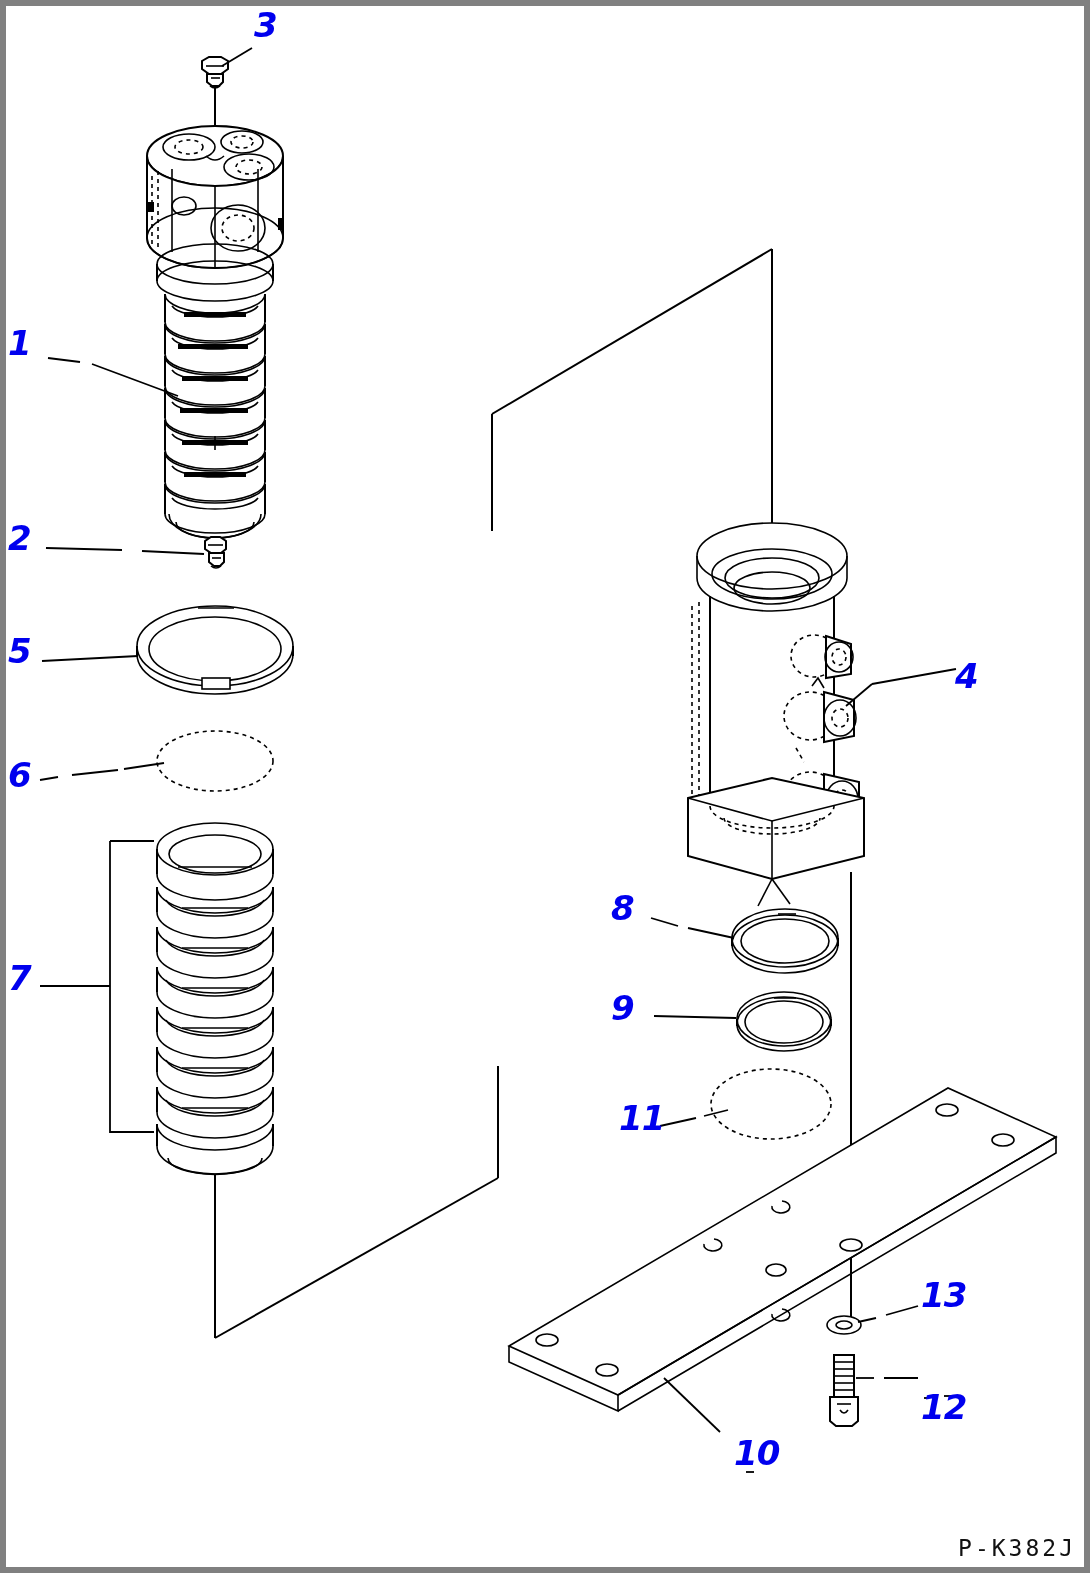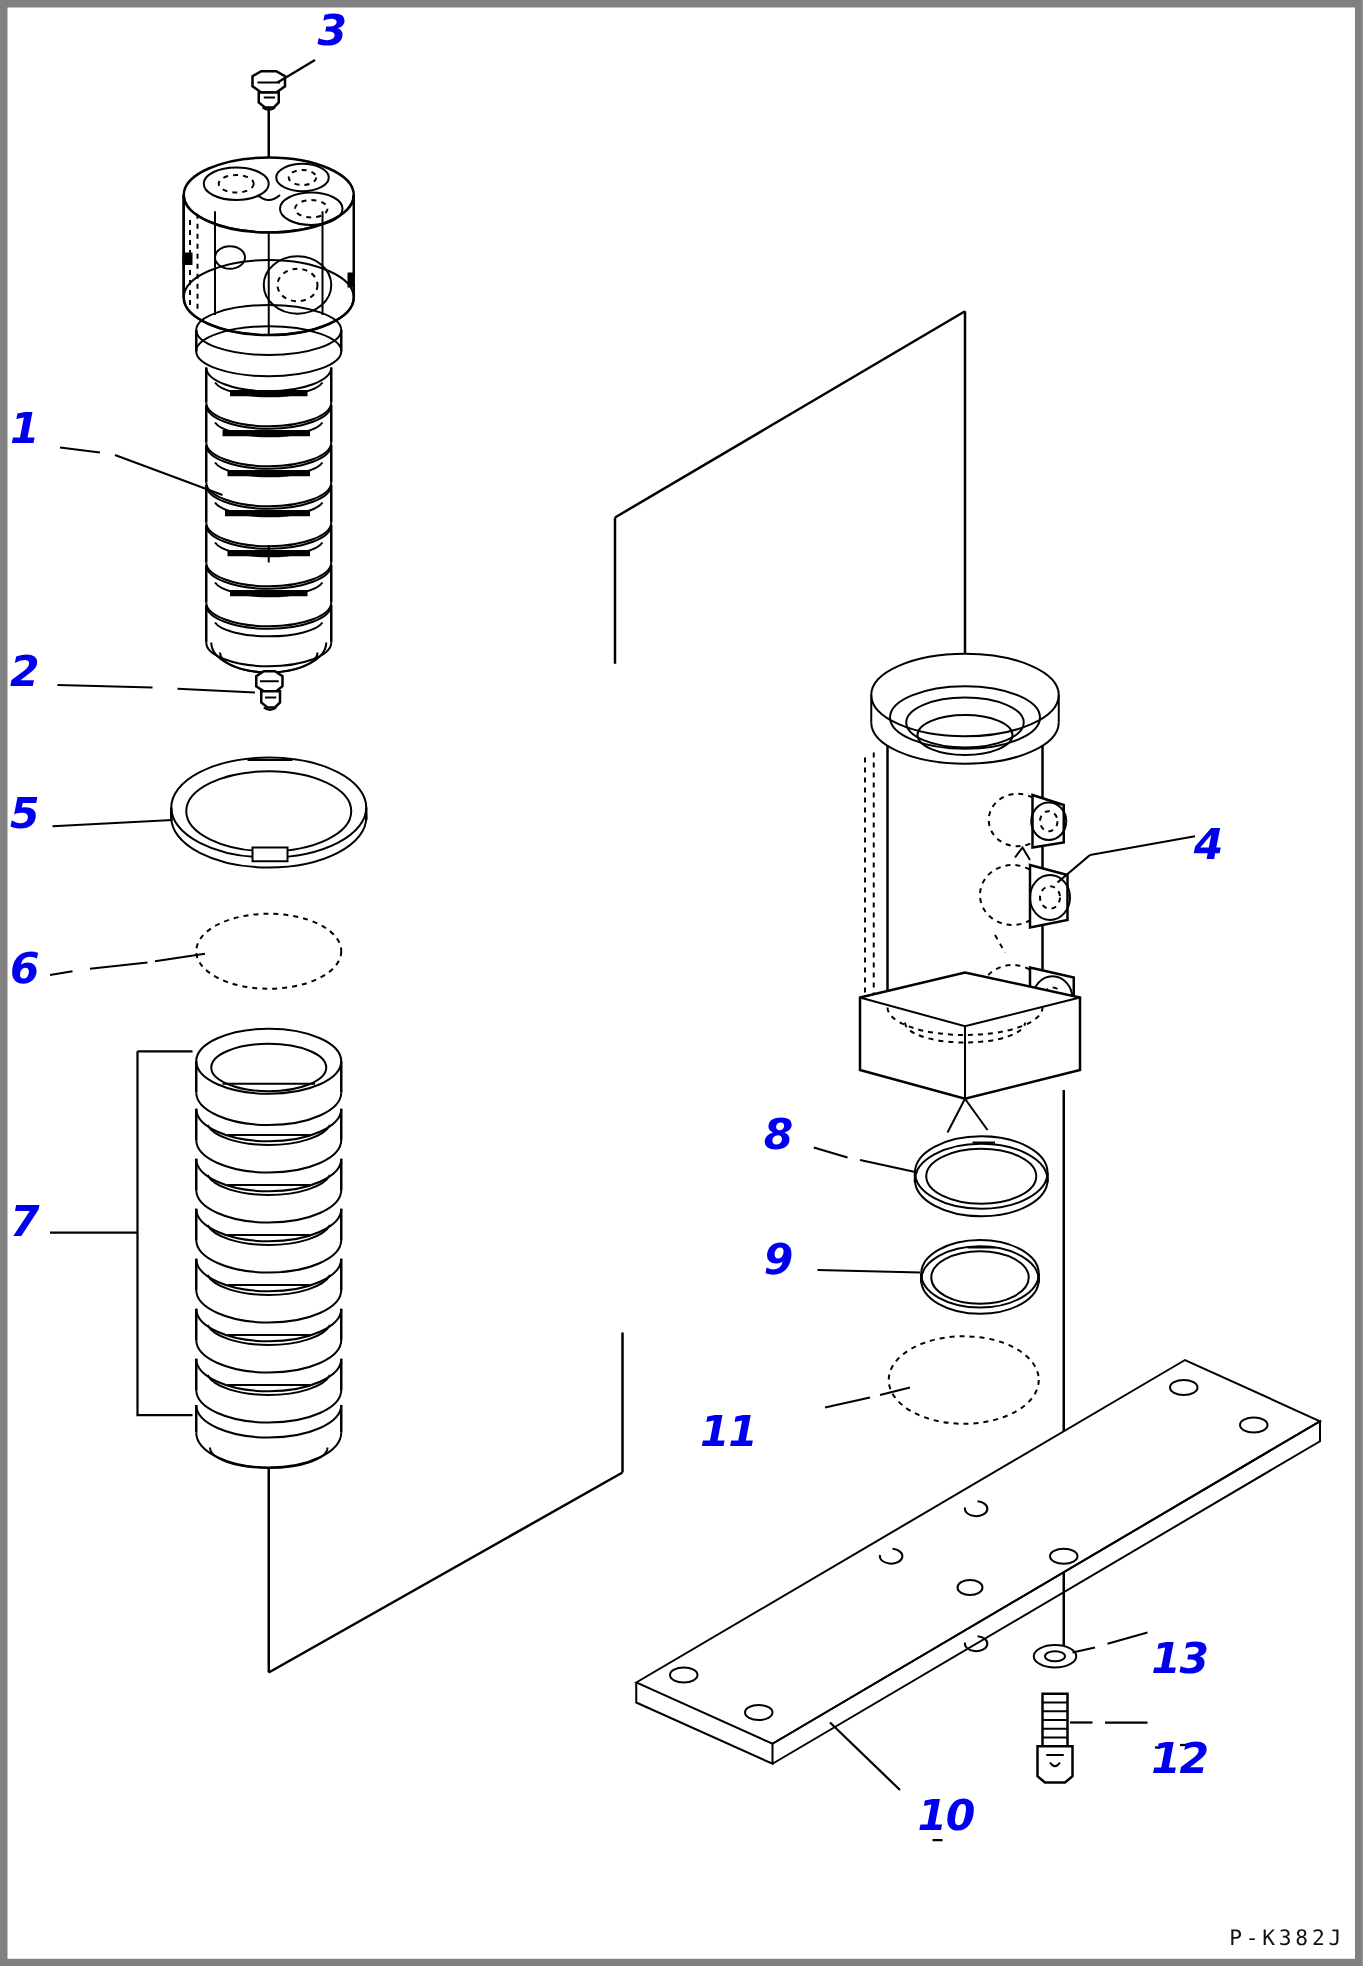--- a/index.html
+++ b/index.html
@@ -44,21 +44,21 @@
     letter-spacing: -1px;
     white-space: nowrap;
     user-select: none;
   }
   .footer-code {
     position: absolute;
     right: 8px;
     bottom: 6px;
     color: #111111;
     font-family: "DejaVu Sans Mono", monospace;
-    font-size: 17px;
+    font-size: 23px;
     letter-spacing: 3px;
     white-space: nowrap;
   }
 </style>
 </head>
 <body>
 
 <div id="page">
   <div id="sheet">
 
@@ -408,21 +408,21 @@
 
     <div class="callout" style="left:2px;  top:320px;">1</div>
     <div class="callout" style="left:2px;  top:515px;">2</div>
     <div class="callout" style="left:248px; top:2px;">3</div>
     <div class="callout" style="left:949px; top:653px;">4</div>
     <div class="callout" style="left:2px;  top:628px;">5</div>
     <div class="callout" style="left:2px;  top:752px;">6</div>
     <div class="callout" style="left:2px;  top:955px;">7</div>
     <div class="callout" style="left:605px; top:885px;">8</div>
     <div class="callout" style="left:605px; top:985px;">9</div>
-    <div class="callout" style="left:554px; top:1095px;margin-top:28px;">11</div>
+    <div class="callout" style="left:613px; top:1095px;">11</div>
     <div class="callout" style="left:728px; top:1430px;">10</div>
     <div class="callout" style="left:915px; top:1352px;margin-top:32px;">12</div>
-    <div class="callout" style="left:915px; top:1304px;">13</div>
+    <div class="callout" style="left:915px; top:1272px;">13</div>
 
     <div class="footer-code">P-K382J</div>
 
   </div>
 </div>
 
 </body></html>

